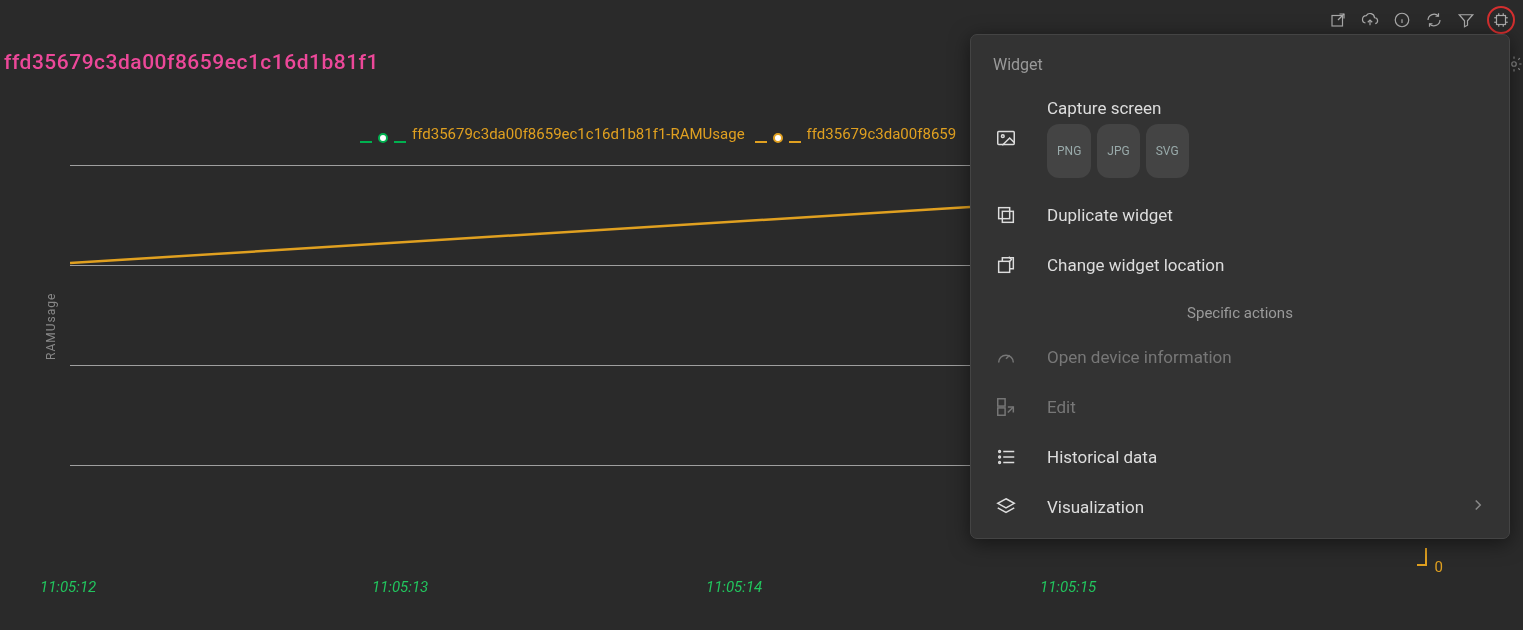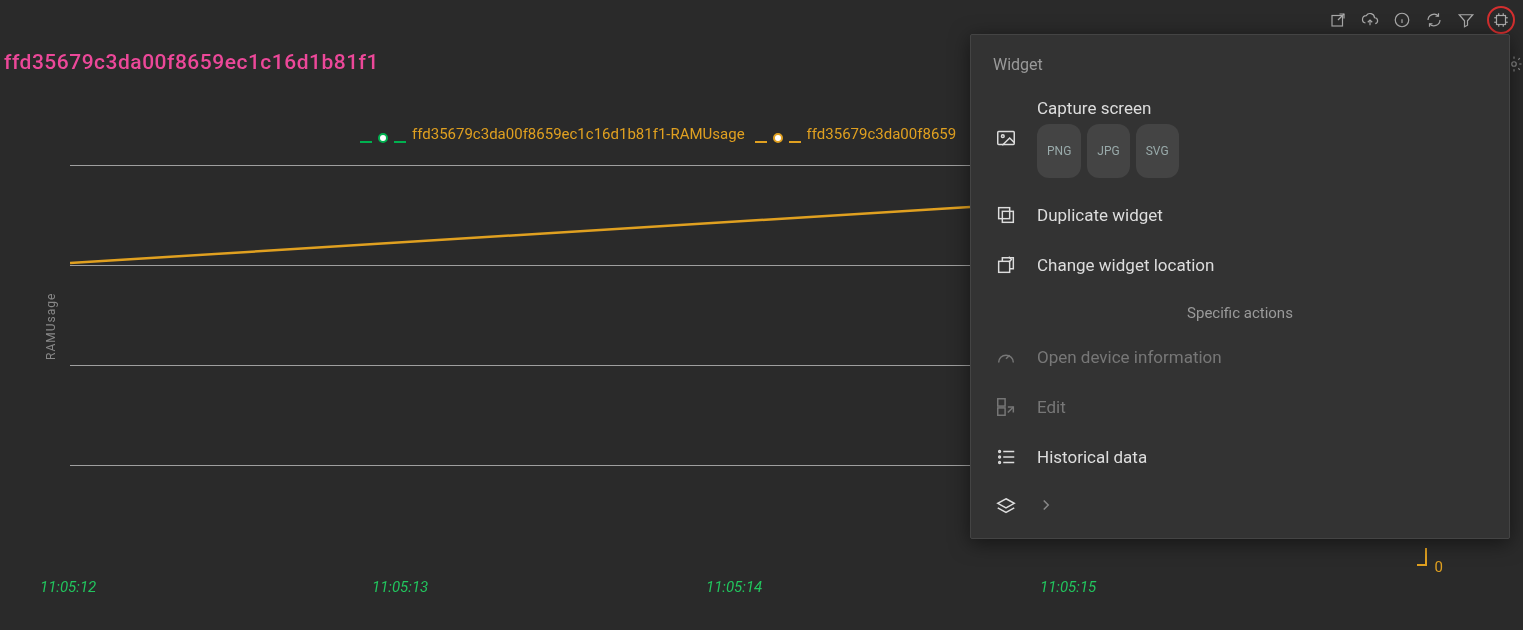--- a/index.html
+++ b/index.html
@@ -123,33 +123,33 @@
     border-bottom:2px solid #e0a020;
   }
   
   .menu {
     position:absolute;
     top: 34px;
     left: 970px;
     width: 540px;
     background:#333;
     border:1px solid #444;
-    border-radius:2px;
+    border-radius:7px;
     padding: 16px 0 6px 0;
     box-shadow:0 4px 20px rgba(0,0,0,0.5);
   }
   .menu-header {
     color:#9a9a9a;
     font-size:16px;
     padding: 4px 22px 12px 22px;
   }
   .menu-item {
     display:flex;
     align-items:center;
-    gap: 18px;
+    gap: 28px;
     padding: 12px 22px;
     font-size:17px;
     color:#ddd;
     cursor:pointer;
   }
   .menu-item.disabled { color:#777; cursor:default; }
   .menu-item .mi-icon {
     width:26px;
     height:26px;
     display:flex;
@@ -359,19 +359,22 @@
       </div>
   </div>
 
   <div class="menu-item">
     <div class="mi-icon">
       <svg viewBox="0 0 24 24">
           <path d="M12 3l9 5-9 5-9-5 9-5z"></path>
           <path d="M3 13l9 5 9-5"></path>
         </svg>
     </div>
+    <div class="mi-body">
+        <span>Visualization</span>
+      </div>
     <div class="chev">
       <svg viewBox="0 0 24 24" width="18" height="18" stroke="currentColor" fill="none" stroke-width="2">
           <path d="M9 6l6 6-6 6"></path>
         </svg>
     </div>
   </div>
 </div>
 
 </body></html>

